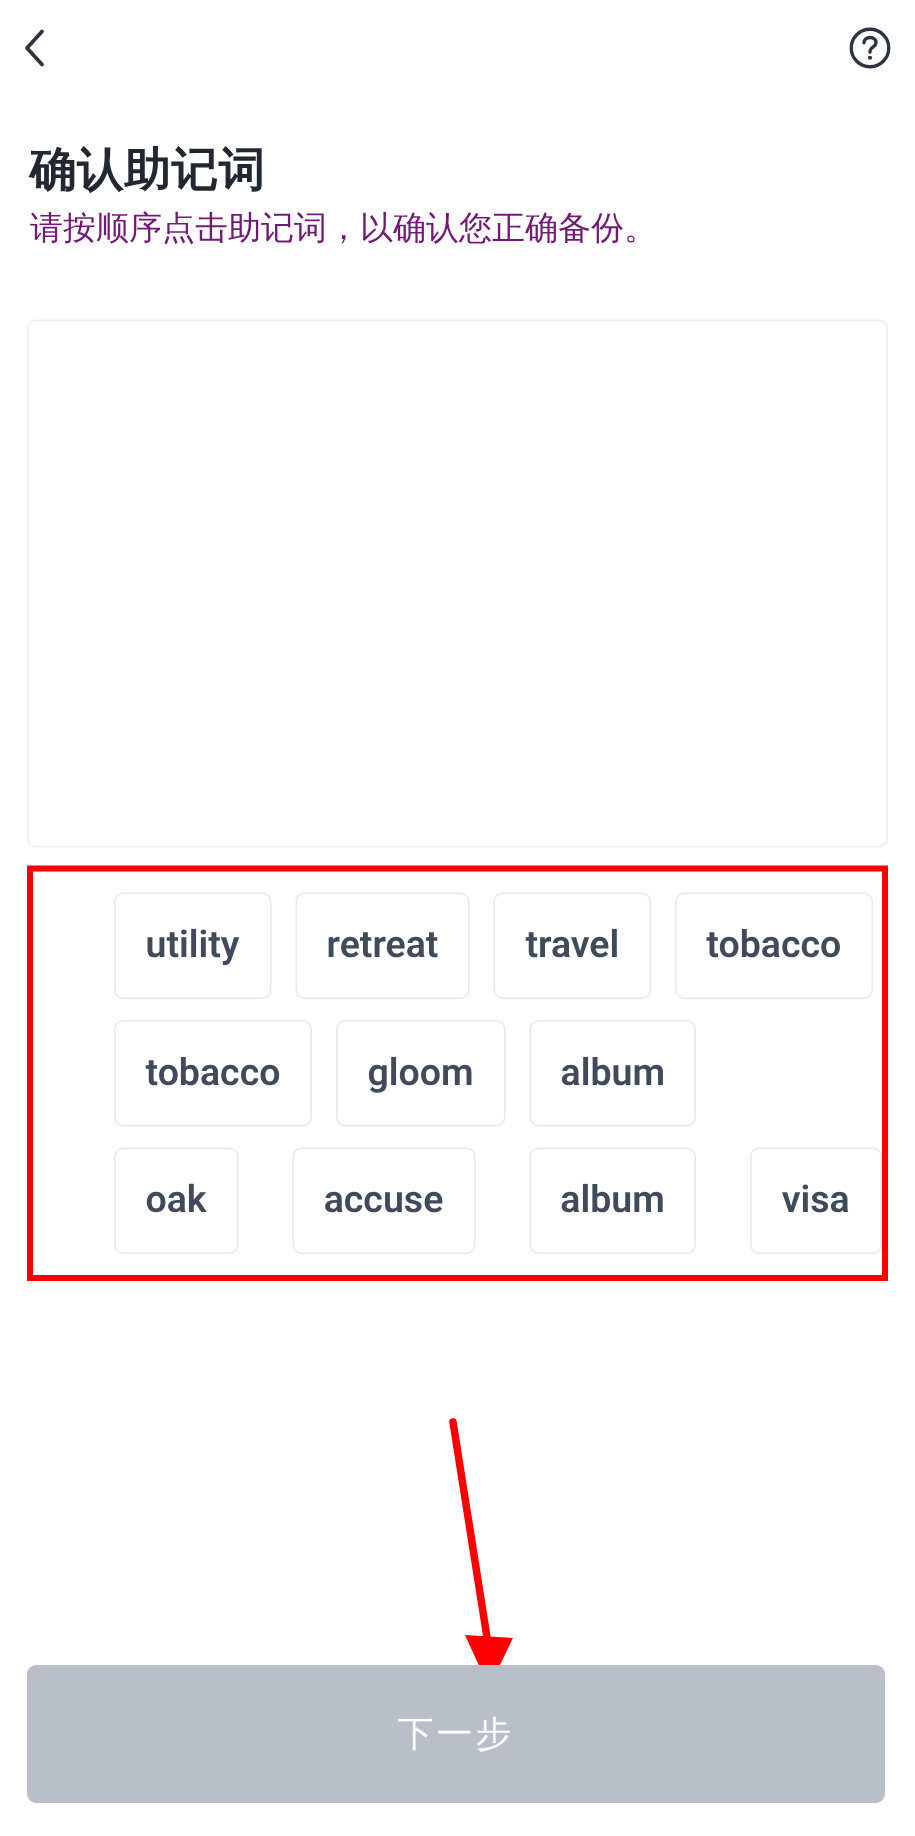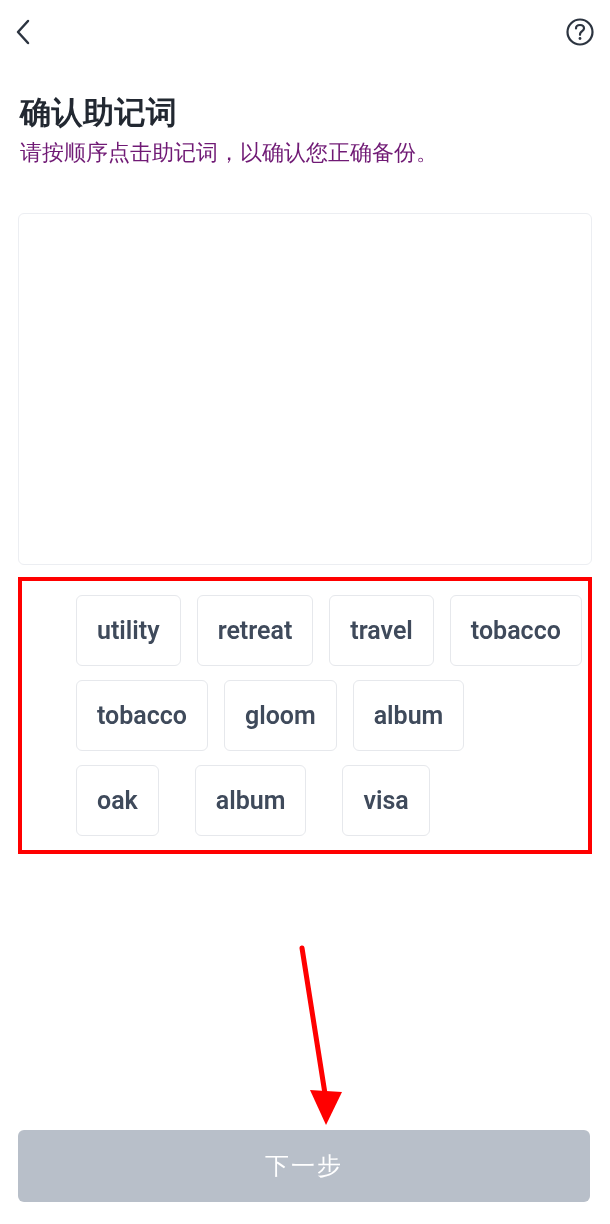--- a/index.html
+++ b/index.html
@@ -91,21 +91,21 @@
     position: absolute;
     left: 280px;
     top: 940px;
     pointer-events: none;
   }
   .next-button {
     position: absolute;
     left: 18px;
     right: 20px;
     bottom: 22px;
-    height: 72px;
+    height: 92px;
     background: #b8bfc9;
     color: #ffffff;
     border: none;
     border-radius: 6px;
     font-size: 24px;
     letter-spacing: 2px;
     cursor: pointer;
     display: flex;
     align-items: center;
     justify-content: center;
@@ -143,20 +143,21 @@
     <div class="word-chip">travel</div>
     <div class="word-chip">tobacco</div>
   </div>
   <div class="words-row">
     <div class="word-chip">tobacco</div>
     <div class="word-chip">gloom</div>
     <div class="word-chip">album</div>
   </div>
   <div class="words-row">
     <div class="word-chip">oak</div>
+    <div class="word-chip">accuse</div>
     <div class="word-chip">album</div>
     <div class="word-chip">visa</div>
   </div>
 </div>
 
 <div class="arrow-annotation">
   <svg width="90" height="200" viewBox="0 0 90 200">
     <line x1="22" y1="8" x2="46" y2="160" stroke="#ff0000" stroke-width="5" stroke-linecap="round"></line>
     <polygon points="46,185 30,150 62,152" fill="#ff0000"></polygon>
   </svg>

